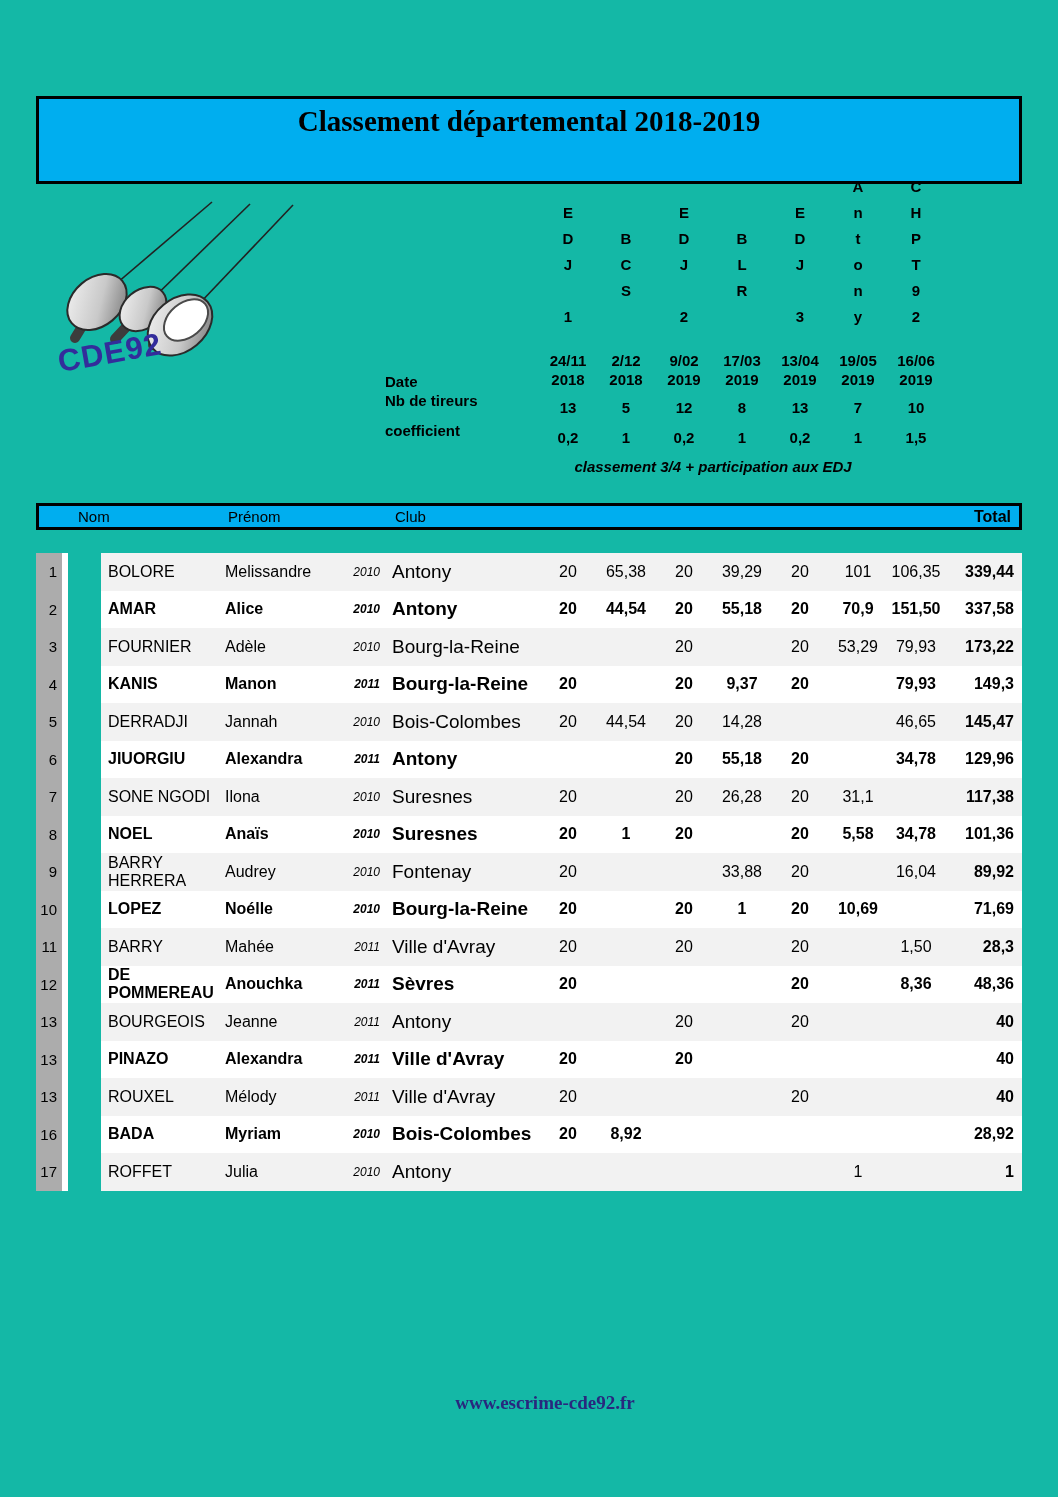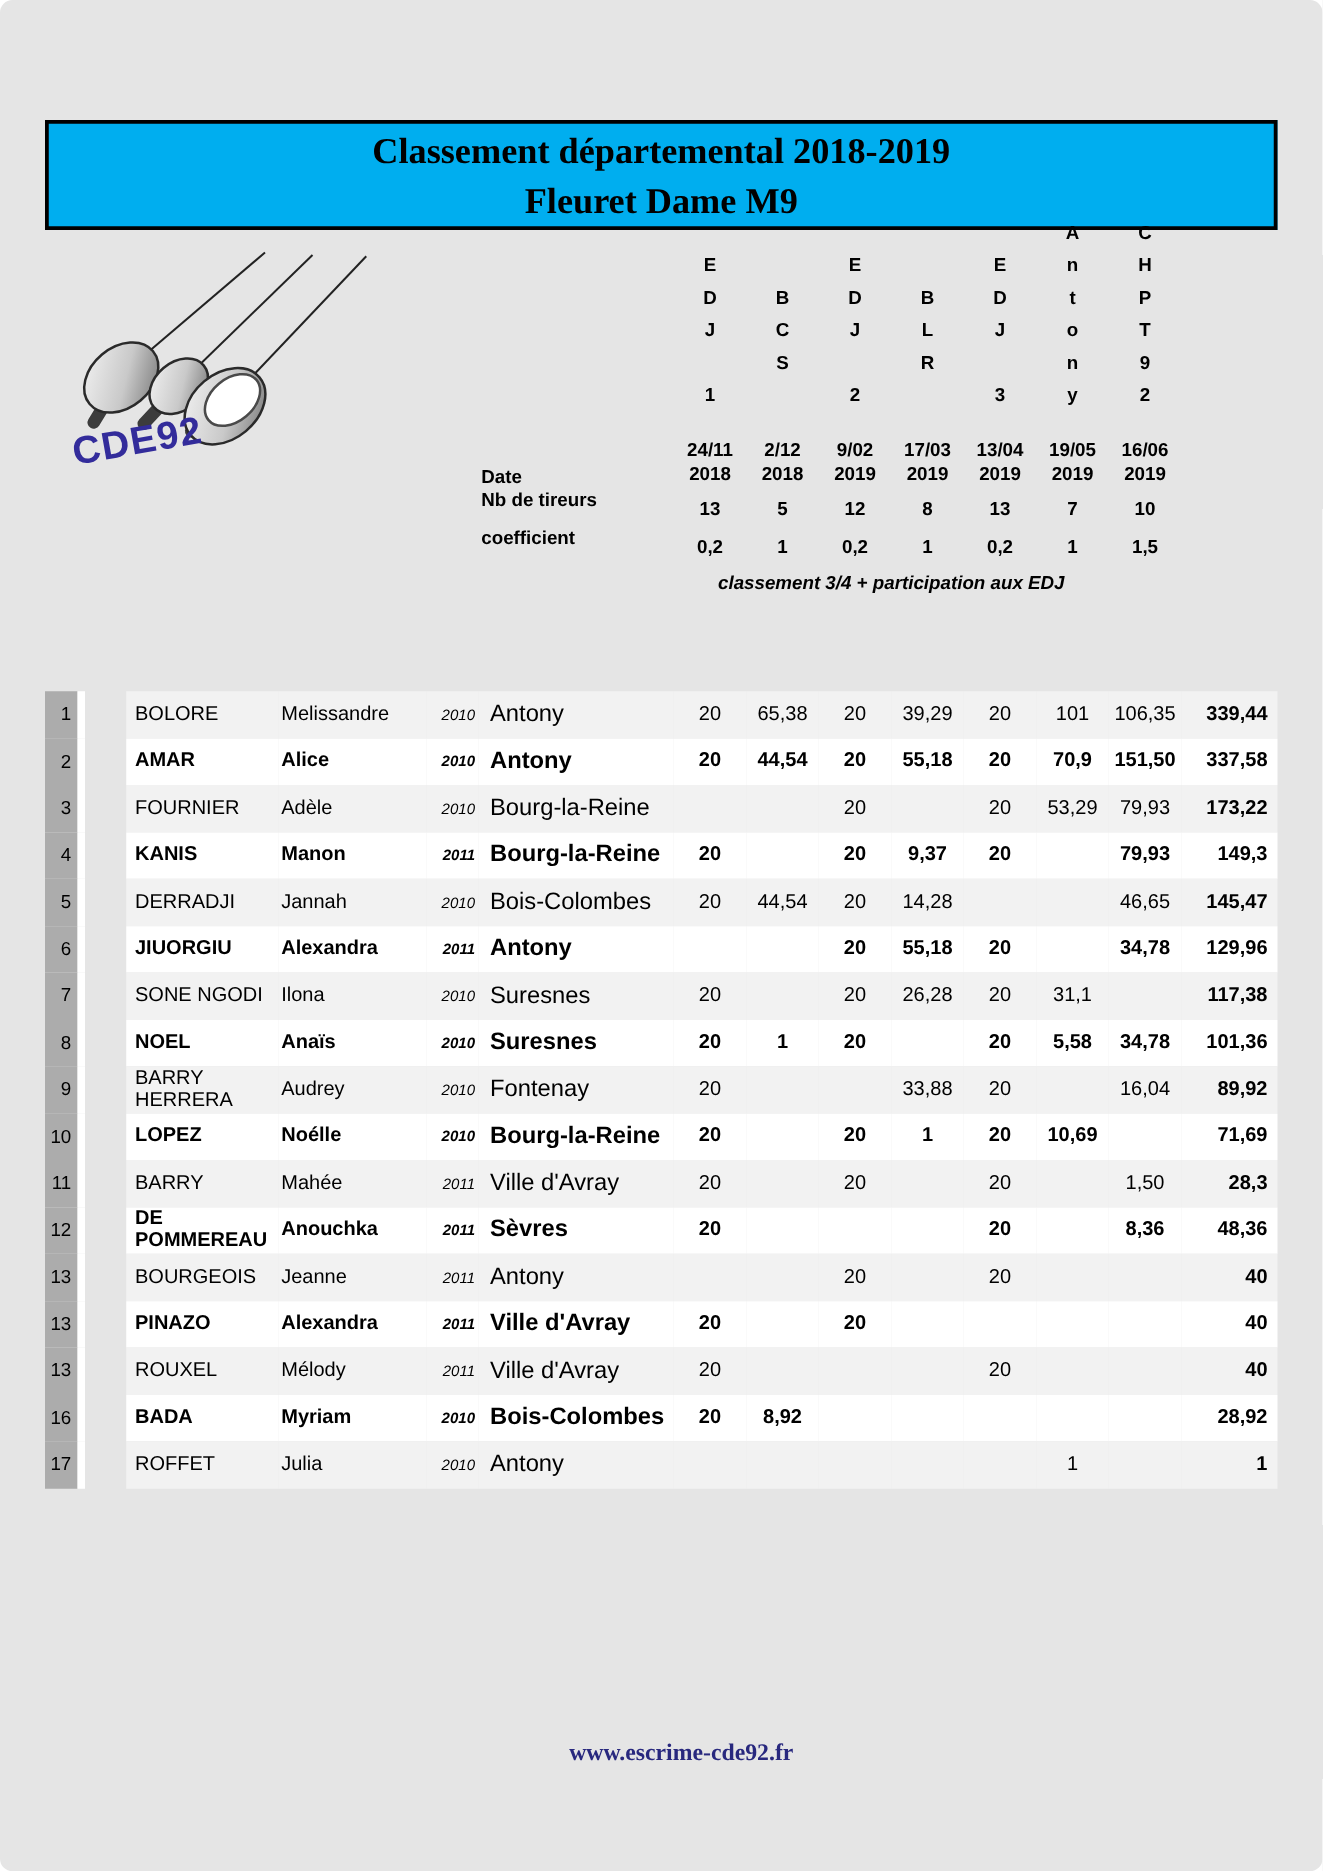--- a/index.html
+++ b/index.html
@@ -1,17 +1,17 @@
 <!DOCTYPE html>
 <html><head>
 <meta charset="utf-8">
 <style>
   html,body { margin:0; padding:0; background:#ffffff; }
-  .sheet { position:relative; width:1058px; height:1497px; background:#e5e5e5;
-           font-family:"Liberation Sans",sans-serif; color:#000; overflow:hidden;border-radius:10px; }
+  .sheet { position:relative; width:1058px; height:1497px; background:#14b8a6;
+           font-family:"Liberation Sans",sans-serif; color:#000; overflow:hidden; }
 
   
   .grid { display:grid;
           grid-template-columns:26px 6px 155px 118px 42px 156px 58px 58px 58px 58px 58px 58px 58px 1fr; }
 
   
   .banner { position:absolute; left:36px; top:96px; width:986px; height:88px; box-sizing:border-box;
             background:#00AEEF; border:3px solid #000; text-align:center;
             font-family:"Liberation Serif",serif; font-weight:600; font-size:29px; line-height:40px;
             padding-top:2px; }
@@ -63,21 +63,20 @@
             font-family:"Liberation Serif",serif; font-weight:bold; font-size:19px; color:#28287E; }
   .footer div { margin-bottom:6px; }
 </style>
 </head>
 <body>
 
 <div class="sheet">
 
   <div class="banner">
     <div>Classement départemental 2018-2019</div>
-    <div>Fleuret Dame M9</div>
   </div>
 
   <svg class="logo" width="330" height="210" viewBox="0 0 330 210">
     <defs>
       <linearGradient id="g1" x1="0" y1="0" x2="1" y2="1">
         <stop offset="0" stop-color="#f6f6f6"></stop>
         <stop offset="0.55" stop-color="#c9c9c9"></stop>
         <stop offset="1" stop-color="#6e6e6e"></stop>
       </linearGradient>
     </defs>
@@ -166,20 +165,26 @@
     <div class="mval r4 gc8">1</div>
     <div class="mval r4 gc9">0,2</div>
     <div class="mval r4 gc10">1</div>
     <div class="mval r4 gc11">0,2</div>
     <div class="mval r4 gc12">1</div>
     <div class="mval r4 gc13">1,5</div>
 
     <div class="note">classement 3/4 + participation aux EDJ</div>
   </div>
 
+  <div class="thead grid">
+    <span class="h-nom">Nom</span>
+    <span class="h-prenom">Prénom</span>
+    <span class="h-club">Club</span>
+    <span class="h-total">Total</span>
+  </div>
 
   <div class="tbody">
       <div class="trow grid alt">
     <div class="c rank">1</div>
     <div class="c gapc"></div>
     <div class="c nom">BOLORE</div>
     <div class="c prenom">Melissandre</div>
     <div class="c annee">2010</div>
     <div class="c club">Antony</div>
     <div class="c score">20</div>

